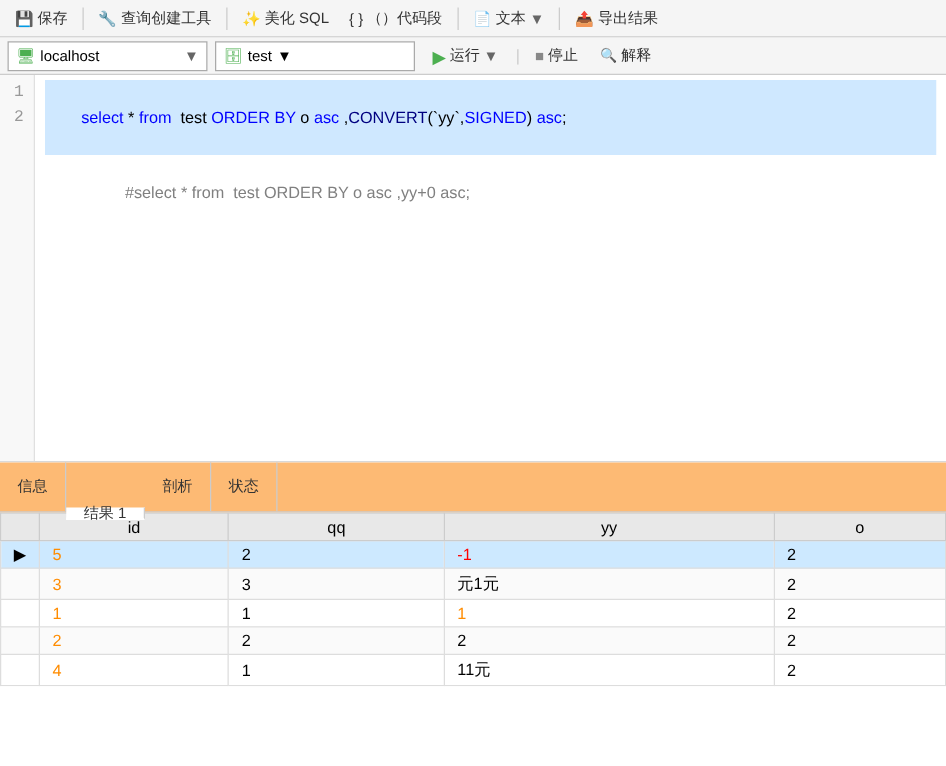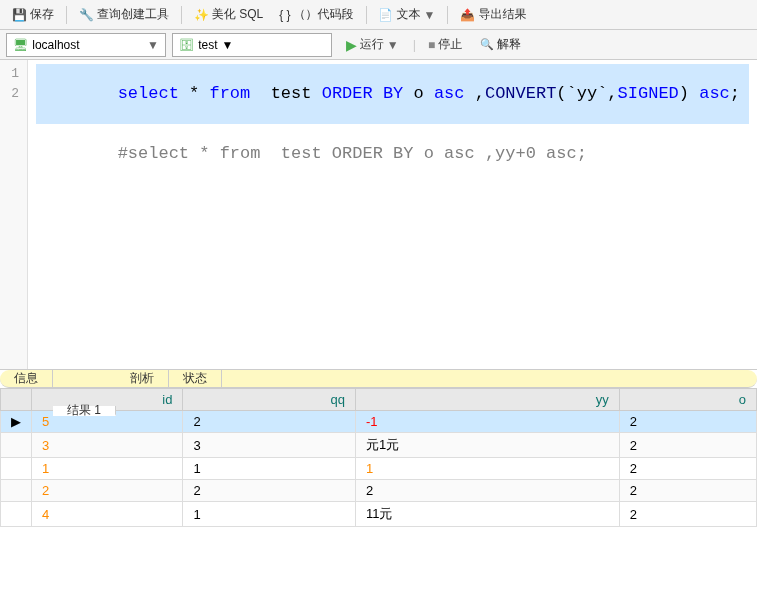--- a/index.html
+++ b/index.html
@@ -108,43 +108,42 @@
       color: #999;
       font-size: 13px;
       font-family: 'Courier New', monospace;
       min-width: 28px;
       text-align: right;
       line-height: 20px;
       user-select: none;
     }
     .code-content {
       padding: 4px 8px;
-      font-family: Liberation Mono, monospace;
-      font-size: 17px;
+      font-family: Liberation Sans, sans-serif;
+      font-size: 13px;
       line-height: 20px;
       flex: 1;
     }
     .code-line { white-space: pre; }
     .kw { color: #0000ff; }
     .fn { color: #000080; }
-    .comment { color: #808080; }
+    .comment { color: #808080; margin-left: 35px; }
     .normal { color: #000; }
     .highlight { background: #cfe8ff; }
 
     
     .bottom-panel {
       background: white;
       flex: 1;
     }
     .tab-bar {
       display: flex;
       border-bottom: 1px solid #ccc;
-      background: #fef9c3;
-      height: 18px;
-      border-radius: 13px;
+      background: #fdba74;
+      height: 40px;
     }
     .tab {
       padding: 4px 14px;
       cursor: pointer;
       font-size: 12px;
       color: #333;
       border-right: 1px solid #ccc;
       display: flex;
       align-items: center;
     }
@@ -158,23 +157,23 @@
     
     .results-table {
       width: 100%;
       border-collapse: collapse;
       font-size: 13px;
     }
     .results-table th {
       background: #e8e8e8;
       border: 1px solid #ccc;
       padding: 3px 10px;
-      text-align: right;
+      text-align: center;
       font-weight: normal;
-      color: #0f766e;
+      color: #000000;
     }
     .results-table td {
       border: 1px solid #ddd;
       padding: 3px 10px;
       color: #000;
     }
     .results-table tr:nth-child(even) td { background: #fafafa; }
     .results-table tr.active-row td { background: #cde9ff; }
     .results-table td.num { color: #ff8c00; }
     .results-table td.neg { color: #ff0000; }

